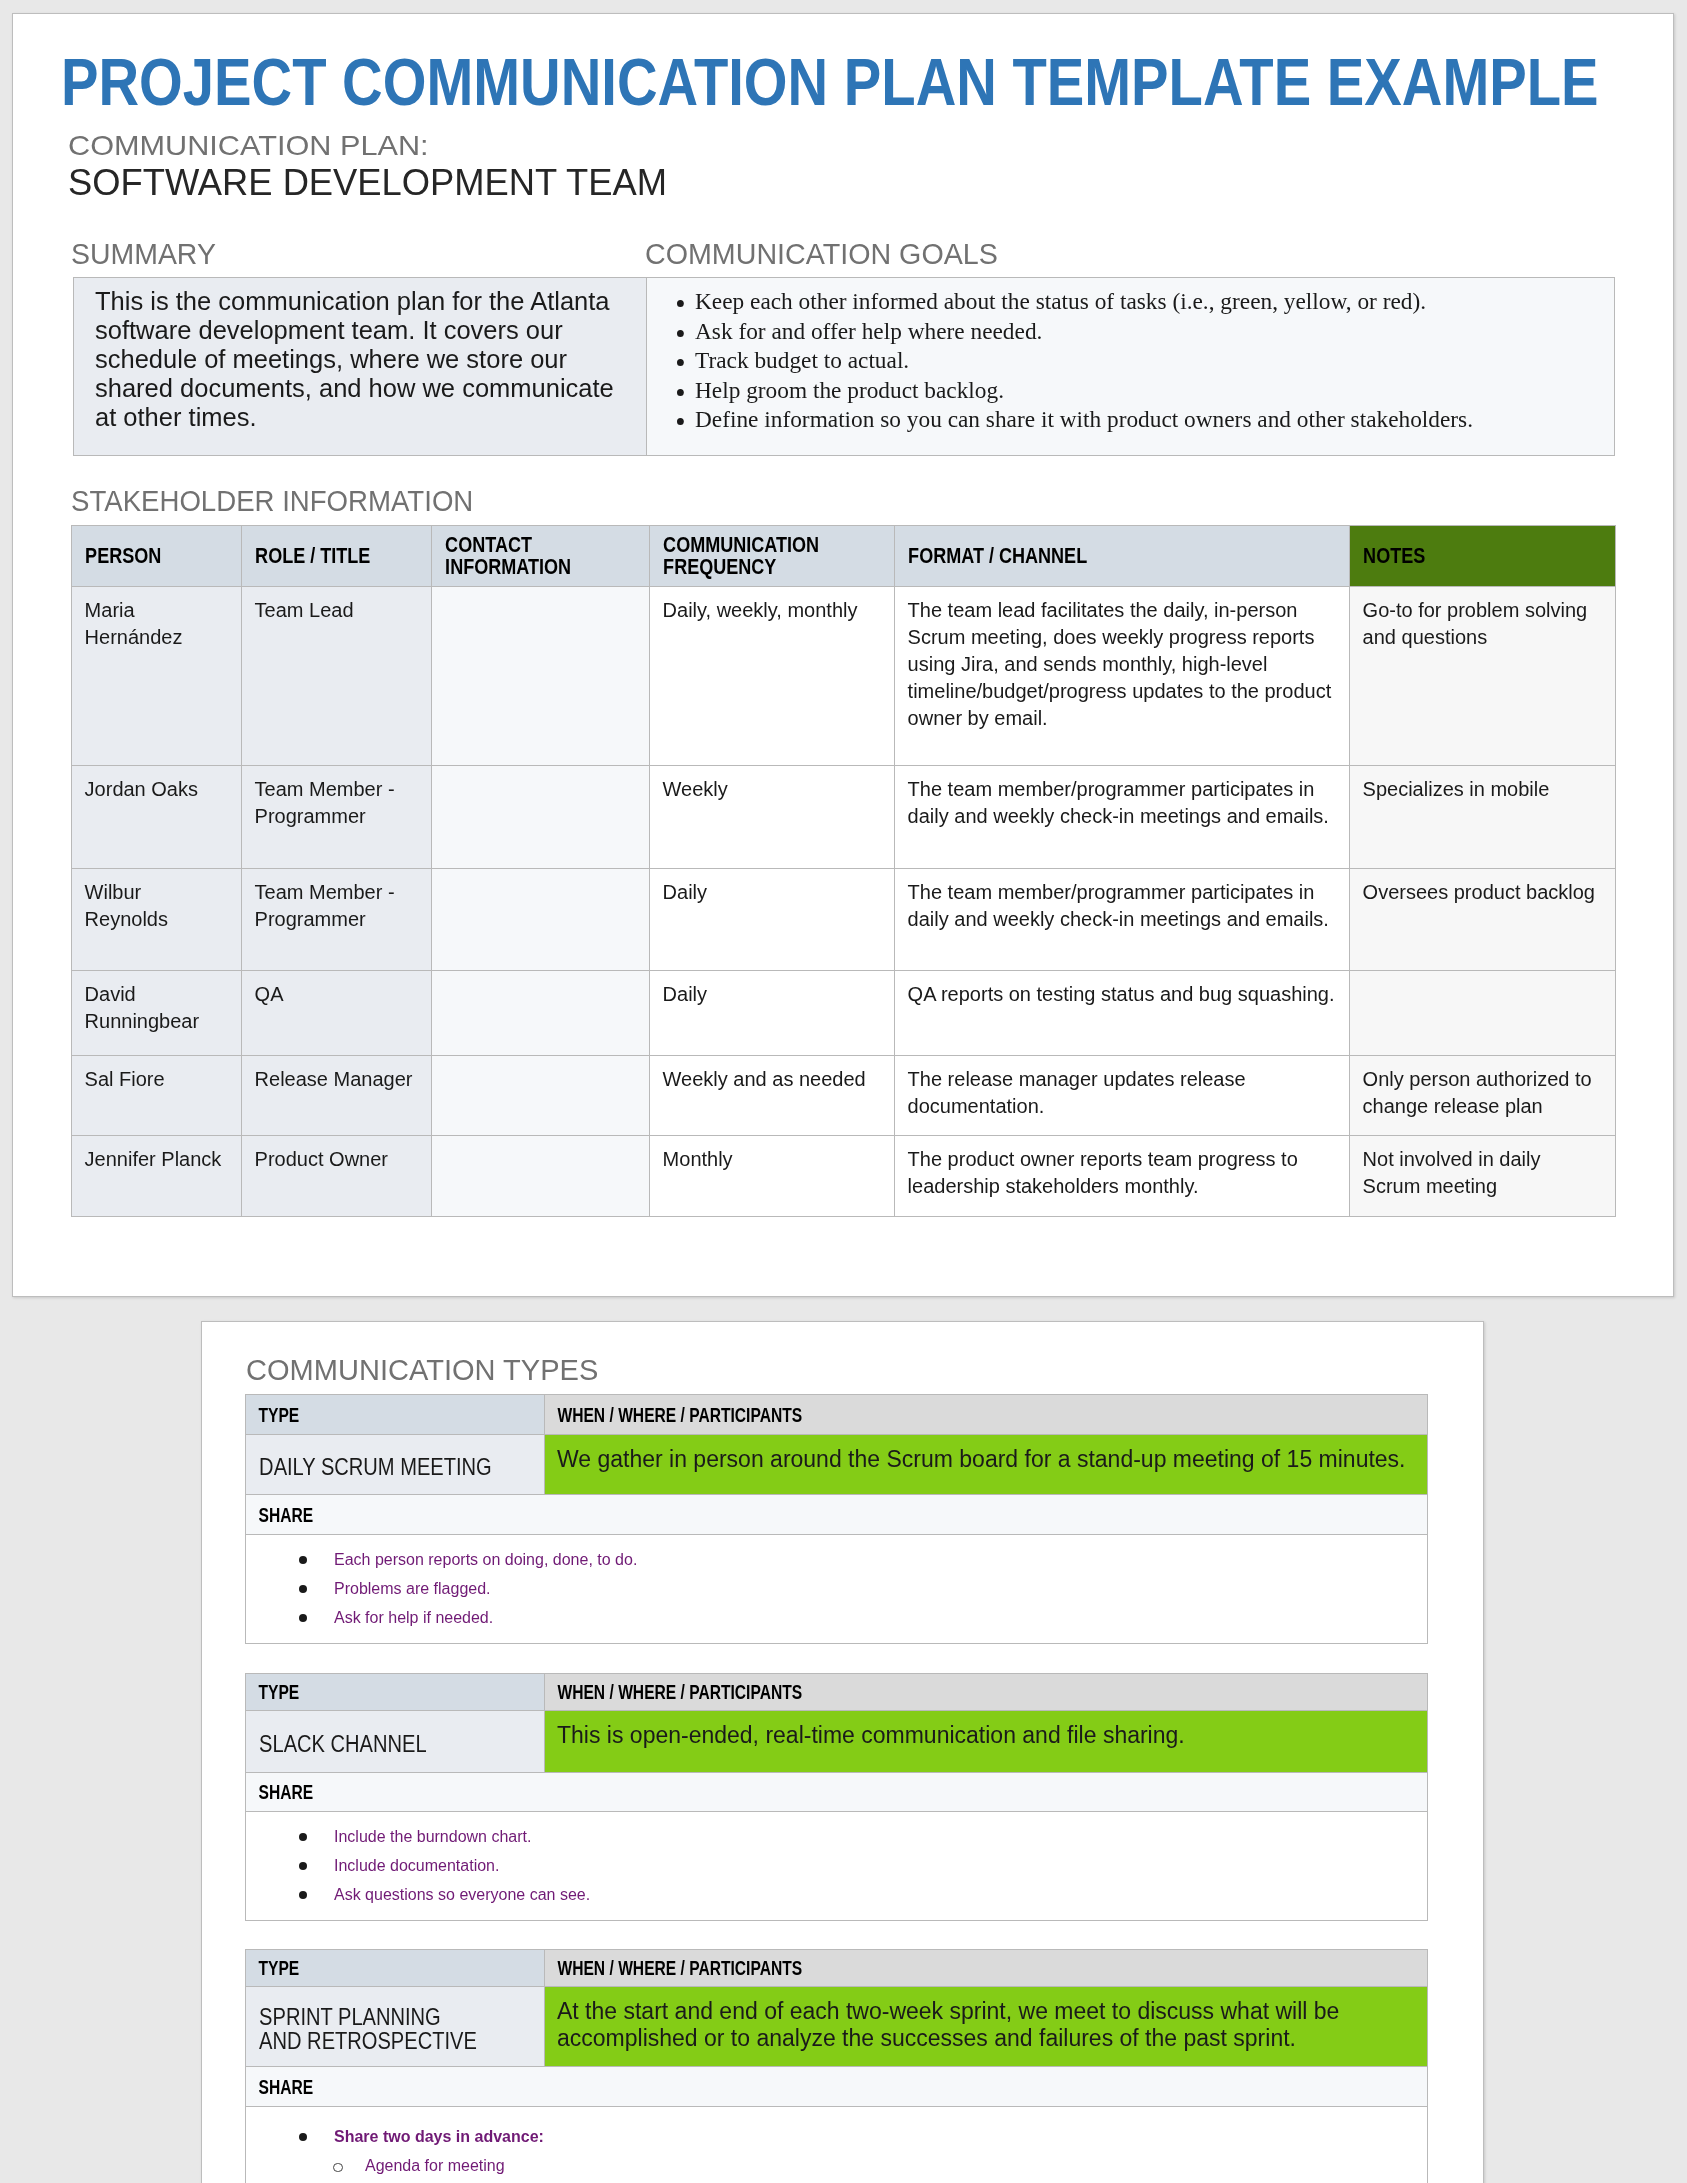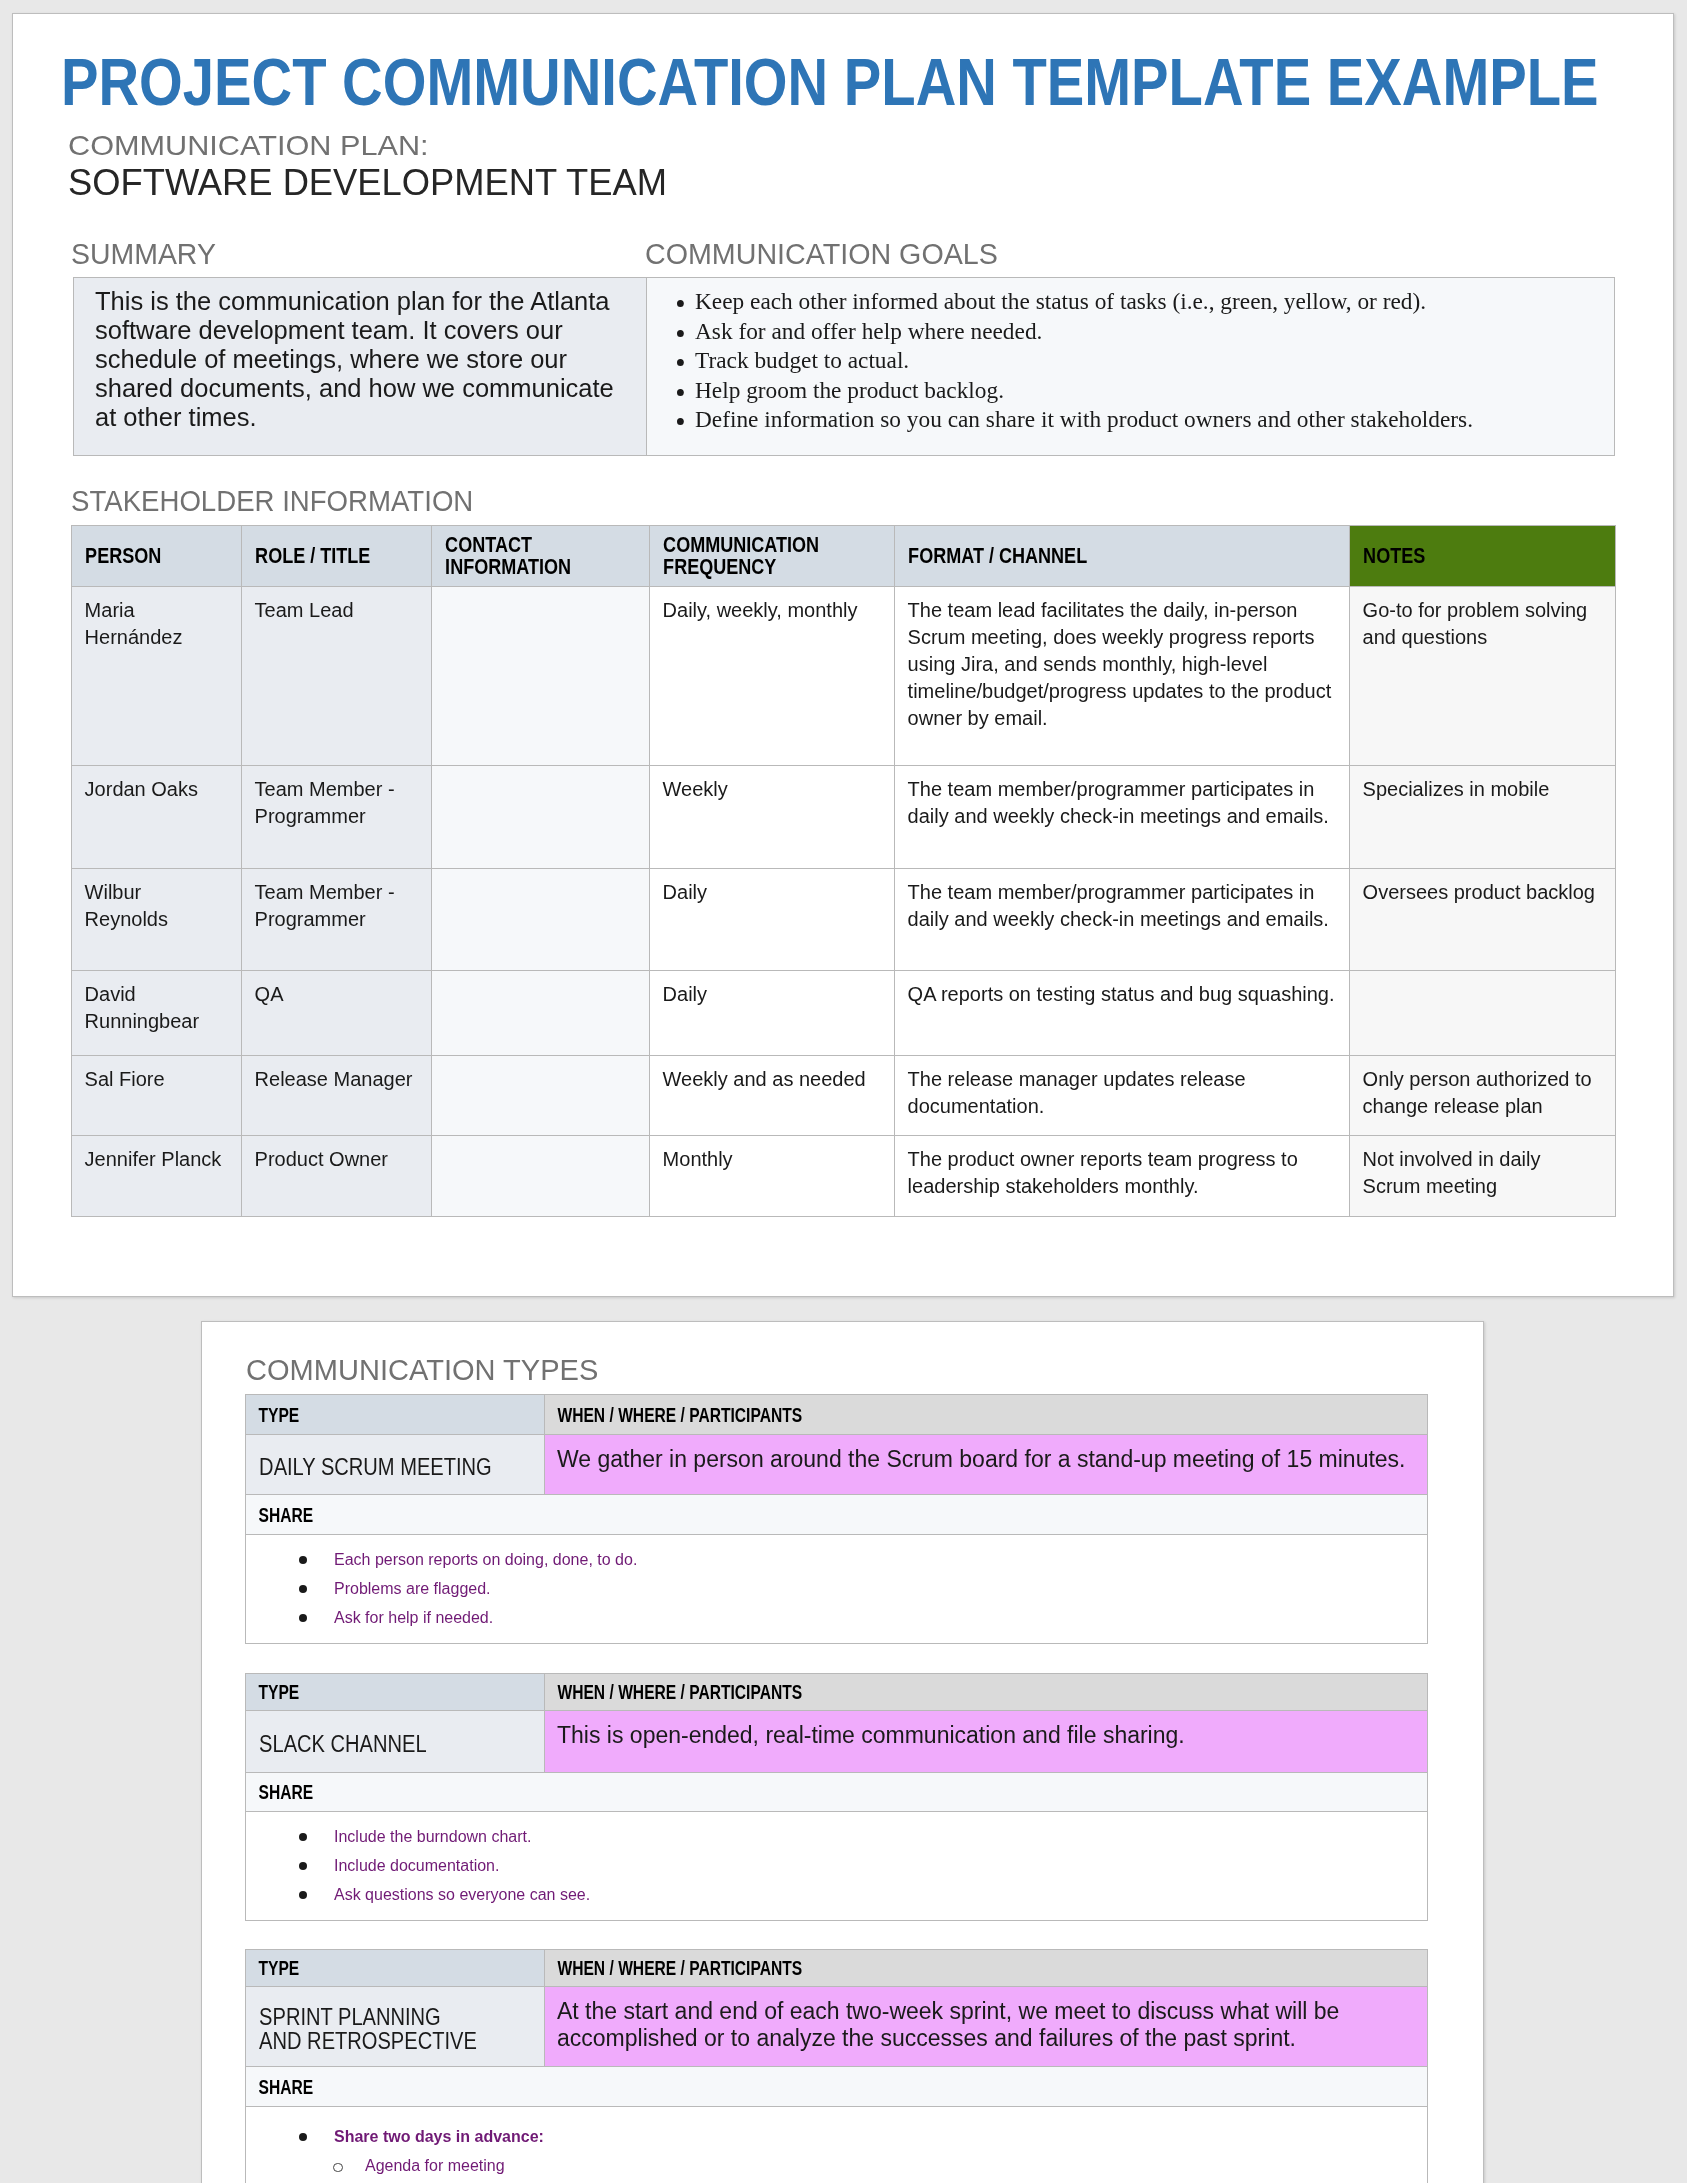--- a/index.html
+++ b/index.html
@@ -62,21 +62,21 @@
   .ctbl{position:absolute;left:245px;width:1182px;border-collapse:collapse;table-layout:fixed;}
   .ctbl td,.ctbl th{border:0.7px solid #b9b9b9;box-sizing:border-box;vertical-align:top;}
   .ctbl th{color:#000;text-align:left;padding:0;vertical-align:middle;}
   .ctbl th .hw{display:block;font-size:20px;font-weight:bold;line-height:20px;
                padding-left:16px;transform:scaleX(0.78);transform-origin:left center;}
   .ctbl th.t{background:#d4dce4;}
   .ctbl th.w{background:#dadada;}
   .ctbl td.type{background:#e9ecf1;color:#1a1a1a;padding:0;vertical-align:middle;}
   .ctbl td.type .tw{display:block;font-size:24.5px;line-height:24.5px;padding:5.3px 0 0 16px;
                     white-space:pre;transform:scaleX(0.82);transform-origin:left center;}
-  .ctbl td.desc{background:#f0abfc;font-size:23px;line-height:27px;color:#1a1a1a;
+  .ctbl td.desc{background:#84cc16;font-size:23px;line-height:27px;color:#1a1a1a;
                 padding:10.6px 12px 9.3px;}
   .ctbl th.share{background:#f6f8fa;}
   .ctbl td.body{background:#ffffff;padding:10px 12px 8px;}
   .ctbl.t3 td.body{padding:14.6px 12px 3.3px;}
   .ctbl ul{margin:0;padding:0 0 0 42px;list-style:none;}
   .ctbl ul li{font-size:16px;line-height:29px;color:#701a75;position:relative;padding-left:34px;}
   .ctbl ul li:before{content:"";position:absolute;left:-0.7px;top:11.2px;width:8px;height:8px;
                      border-radius:50%;background:#1a1a1a;}
   .ctbl ul ul{padding:0;}
   .ctbl ul ul li{padding-left:31px;}

